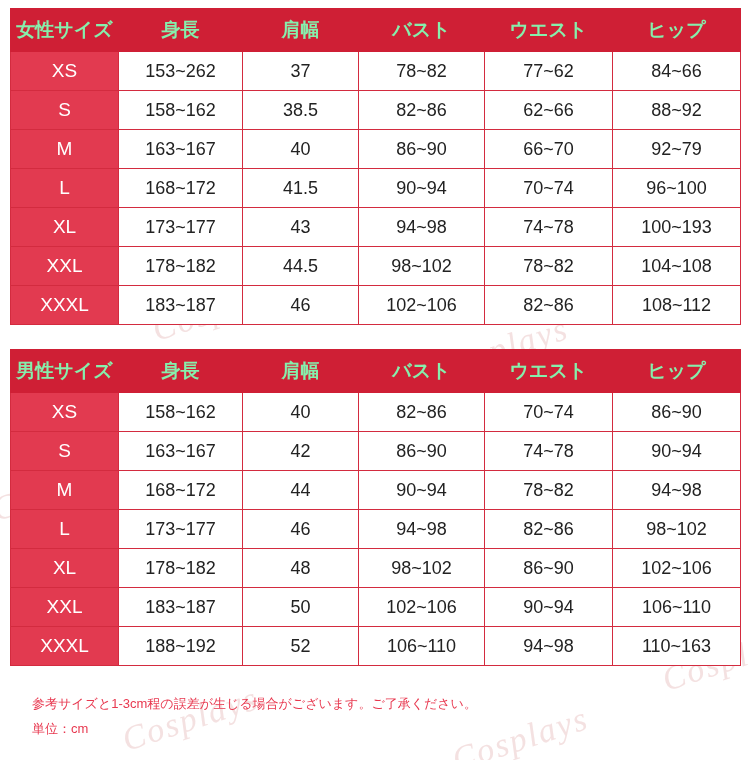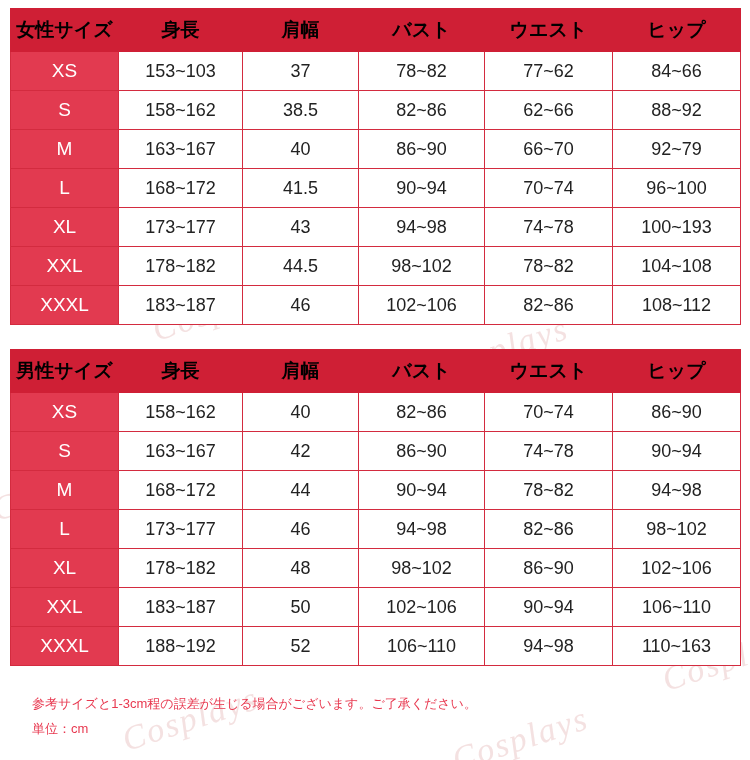--- a/index.html
+++ b/index.html
@@ -67,21 +67,21 @@
     text-align: center;
     font-size: 18px;
     height: 38px;
     padding: 0 2px;
     color: #222222;
     font-family: "Liberation Sans", sans-serif;
   }
   
   table.size-table thead th {
     background: #cf1f35;
-    color: #000000;
+    color: #86efac;
     font-weight: bold;
     font-size: 19px;
     height: 42px;
     border-color: #cf1f35;
   }
   table.size-table thead th.corner {
     font-size: 19px;
   }
   
   table.size-table tbody th.size-label {
@@ -149,21 +149,21 @@
         <th>身長</th>
         <th>肩幅</th>
         <th>バスト</th>
         <th>ウエスト</th>
         <th>ヒップ</th>
       </tr>
     </thead>
     <tbody>
       <tr>
         <th class="size-label">XS</th>
-        <td>153~103</td>
+        <td>153~262</td>
         <td>37</td>
         <td>78~82</td>
         <td>77~62</td>
         <td>84~66</td>
       </tr>
       <tr>
         <th class="size-label">S</th>
         <td>158~162</td>
         <td>38.5</td>
         <td>82~86</td>

